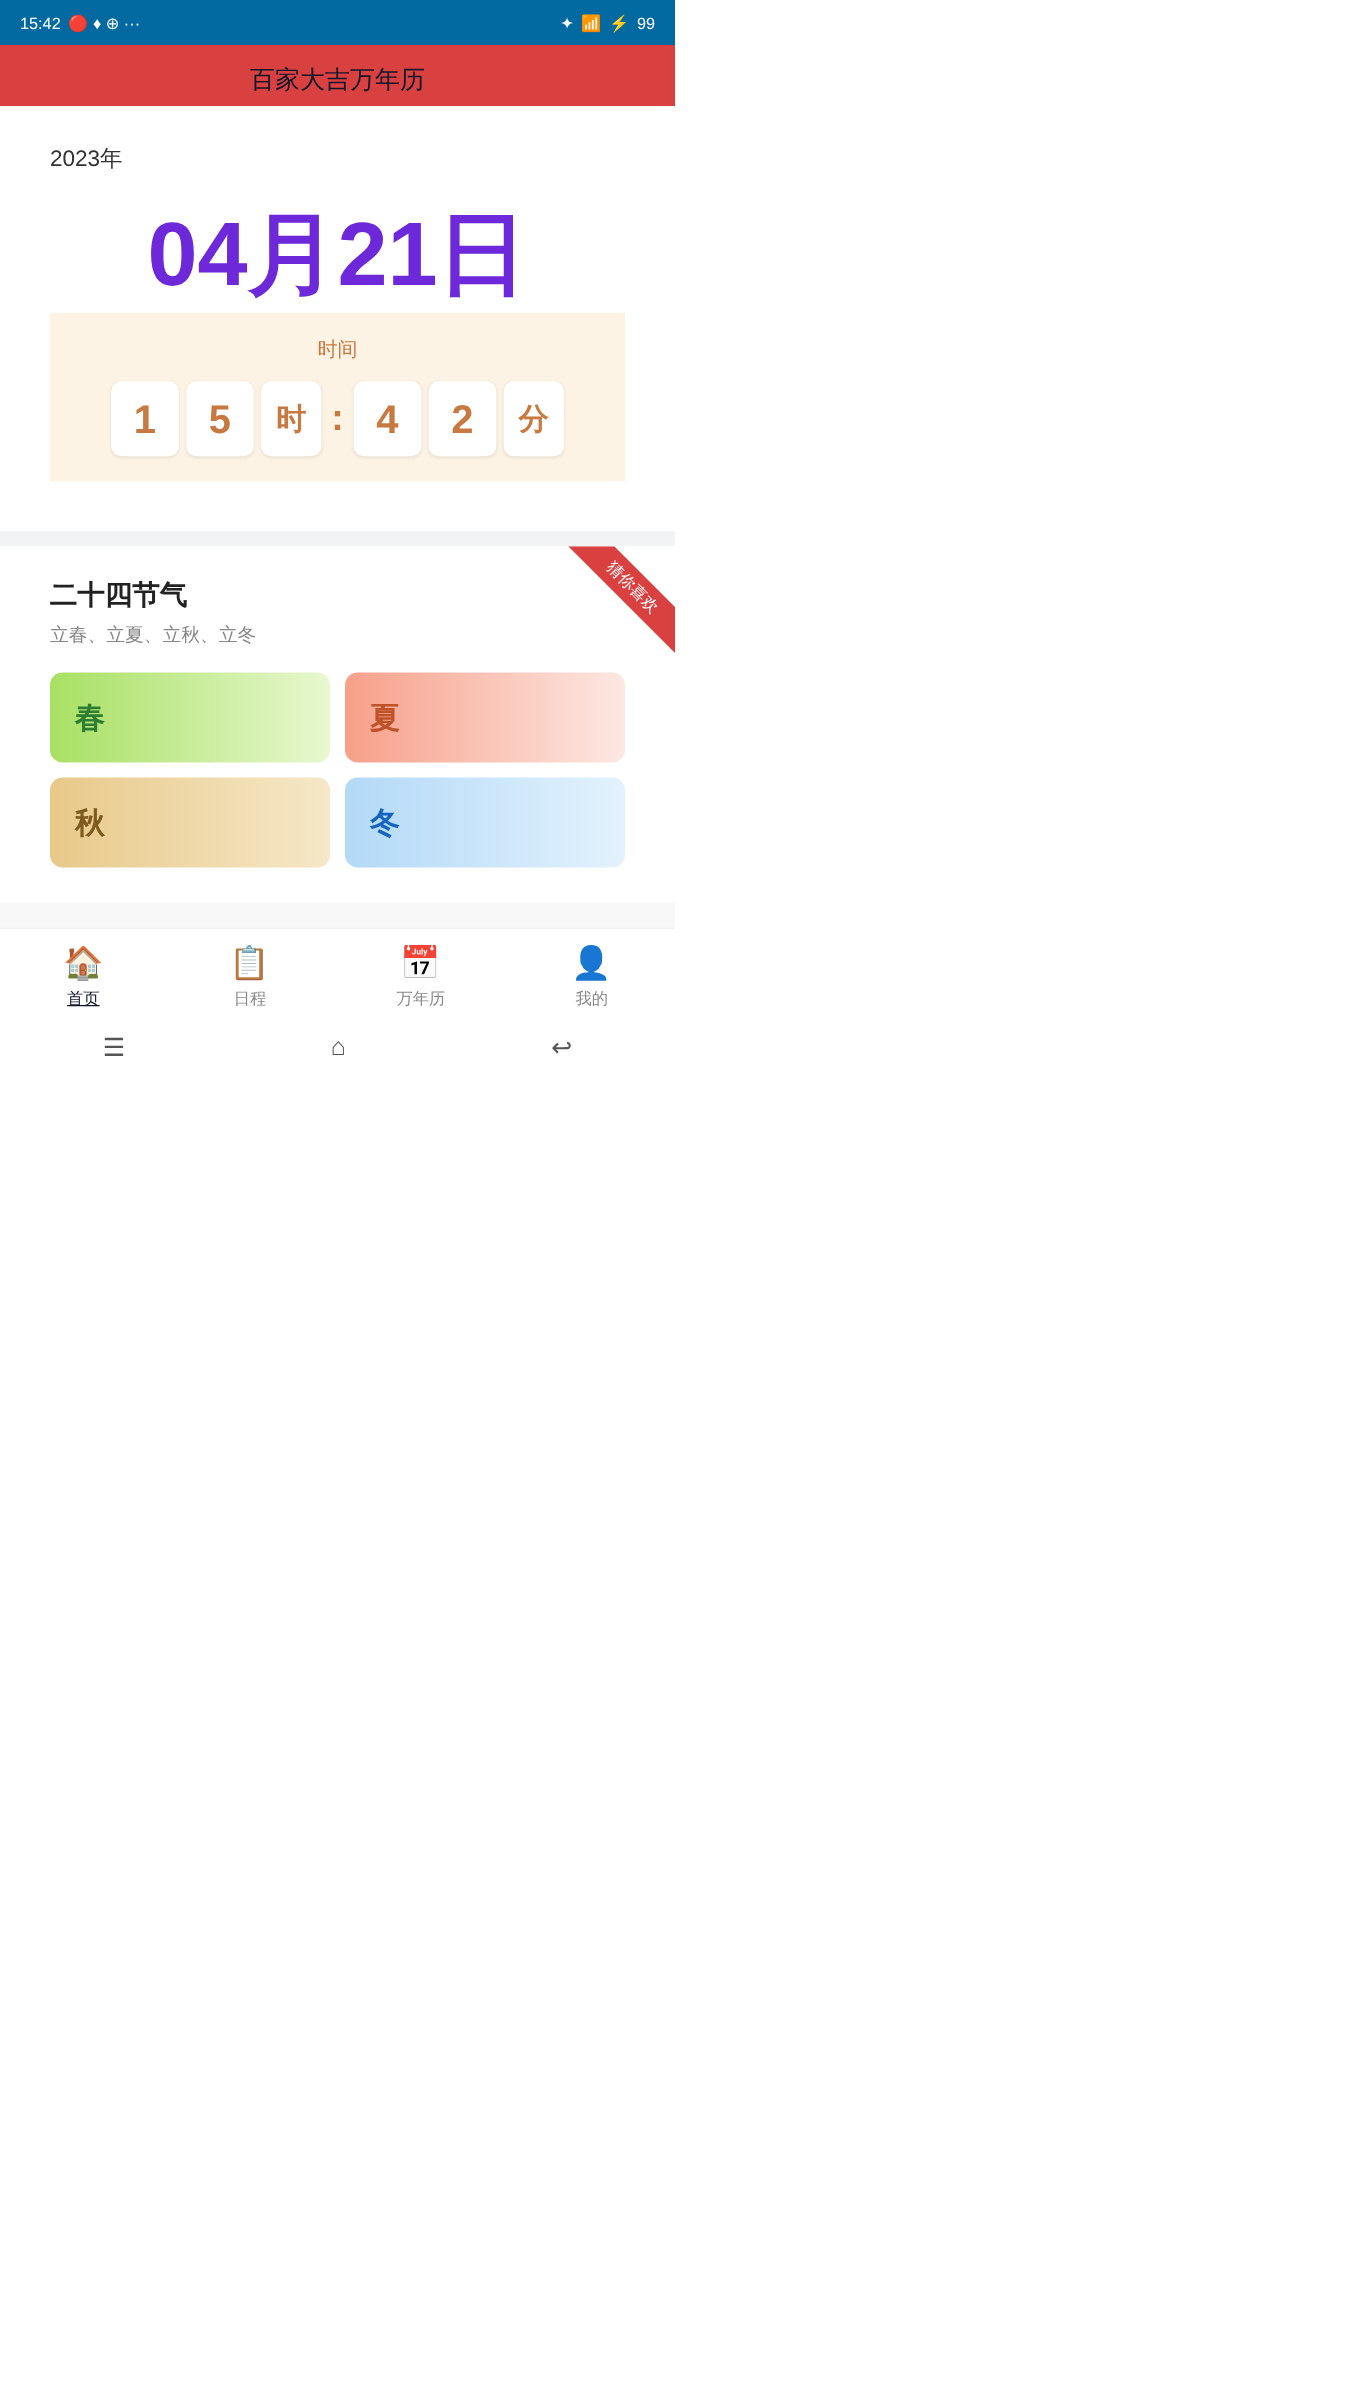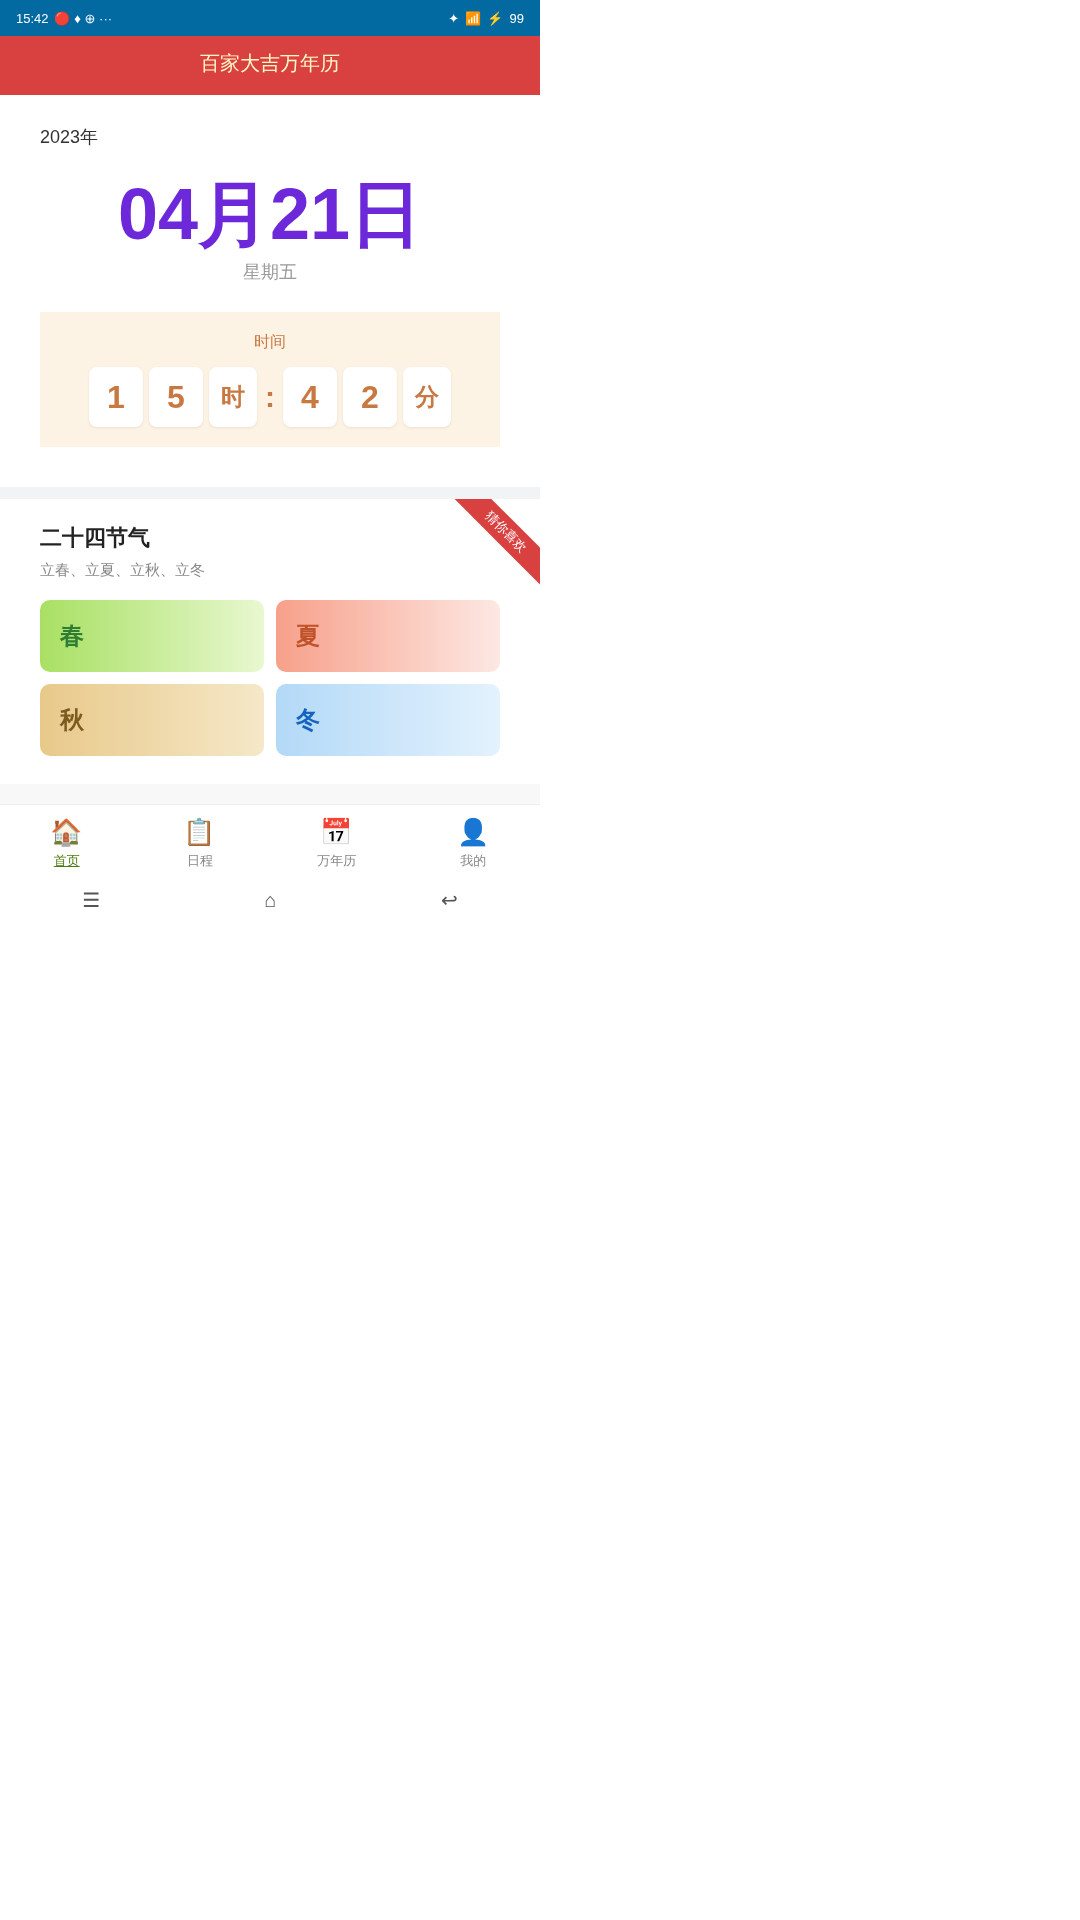--- a/index.html
+++ b/index.html
@@ -23,23 +23,23 @@
       padding: 6px 16px;
       font-size: 13px;
       height: 36px;
     }
     .status-left { display: flex; align-items: center; gap: 6px; }
     .status-right { display: flex; align-items: center; gap: 6px; }
 
     
     .header {
       background: #d94040;
-      color: #fef9c3;
+      color: #0f172a;
       text-align: center;
-      padding: 14px 0 18px;
+      padding: 14px 0 8px;
       font-size: 20px;
       font-weight: 500;
     }
 
     
     .main {
       background: #fff;
       padding: 30px 40px 20px;
     }
 
@@ -239,21 +239,21 @@
     .nav-icon {
       font-size: 26px;
     }
 
     .nav-label {
       font-size: 13px;
       color: #888;
     }
 
     .nav-label-active {
-      color: #4d7c0f;
+      color: #0f172a;
       text-decoration: underline;
     }
 
     
     .sys-nav {
       background: #fff;
       display: flex;
       justify-content: space-around;
       align-items: center;
       padding: 10px 0 14px;
@@ -287,21 +287,20 @@
 <div class="header">
   <span>百家大吉万年历</span>
 </div>
 
 <div class="main">
 
   <div class="year-label">2023年</div>
 
   <div class="date-display">04月21日</div>
 
-  <div class="weekday">星期五</div>
 
   <div class="time-card">
     <div class="time-label">时间</div>
     <div class="time-digits">
       <div class="digit-box">1</div>
       <div class="digit-box">5</div>
       <div class="digit-unit">时</div>
       <div class="digit-separator">:</div>
       <div class="digit-box">4</div>
       <div class="digit-box">2</div>

